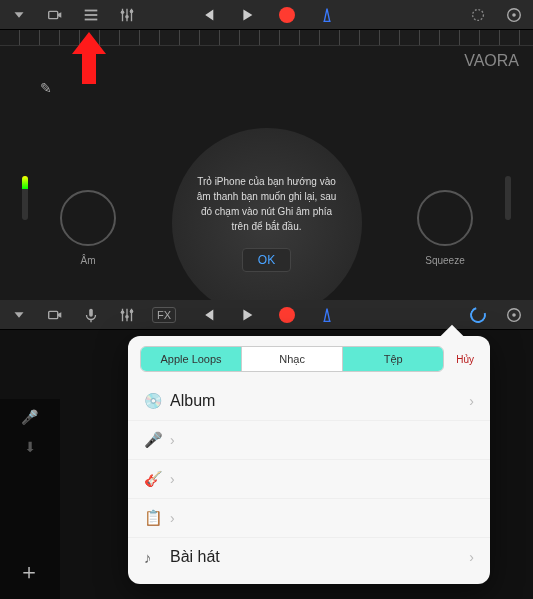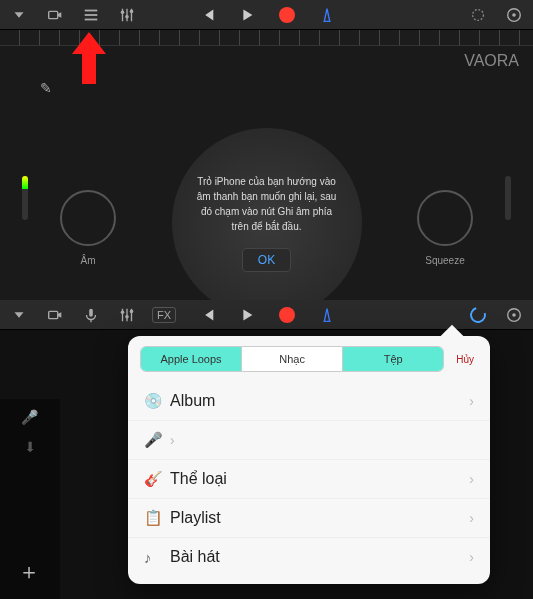--- a/index.html
+++ b/index.html
@@ -232,26 +232,24 @@
         <span class="mi-icon">💿</span>
         <span class="mi-label">Album</span>
         <span class="mi-chev">›</span>
       </div>
       <div class="menu-item">
         <span class="mi-icon">🎤</span>
         <span class="mi-chev">›</span>
       </div>
       <div class="menu-item">
         <span class="mi-icon">🎸</span>
-        <span class="mi-label">Thể loại</span>
         <span class="mi-chev">›</span>
       </div>
       <div class="menu-item">
         <span class="mi-icon">📋</span>
-        <span class="mi-label">Playlist</span>
         <span class="mi-chev">›</span>
       </div>
       <div class="menu-item">
         <span class="mi-icon">♪</span>
         <span class="mi-label">Bài hát</span>
         <span class="mi-chev">›</span>
       </div>
     </div>
 </div>
 

